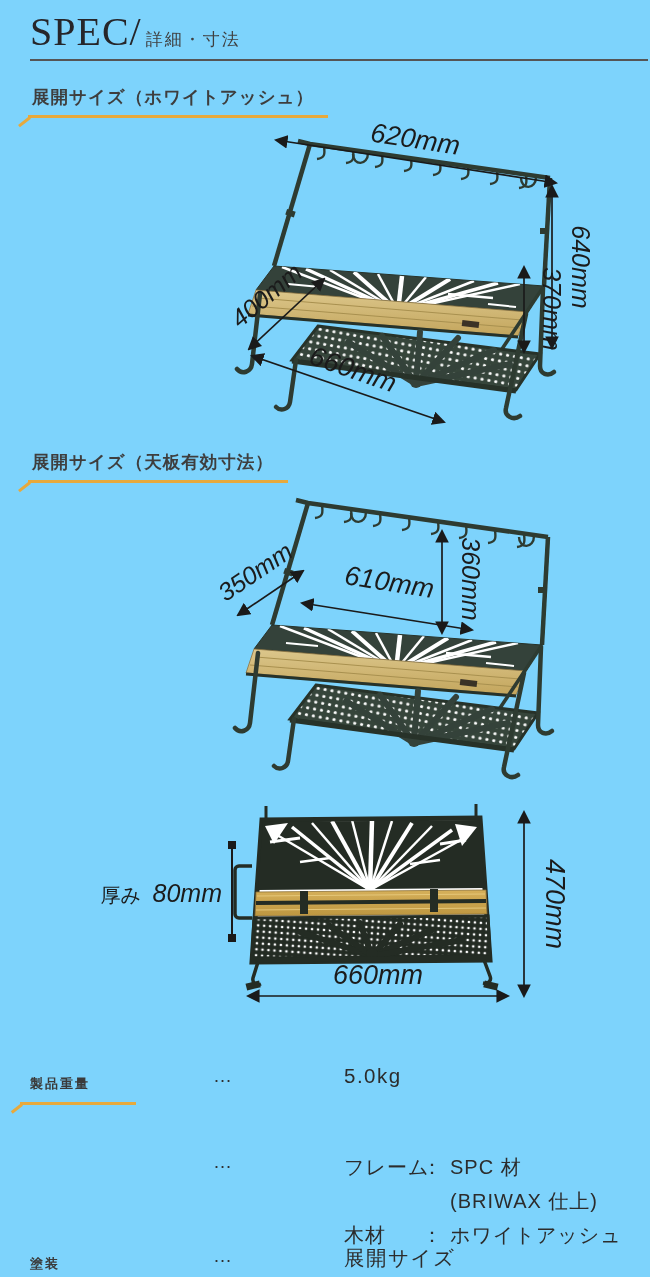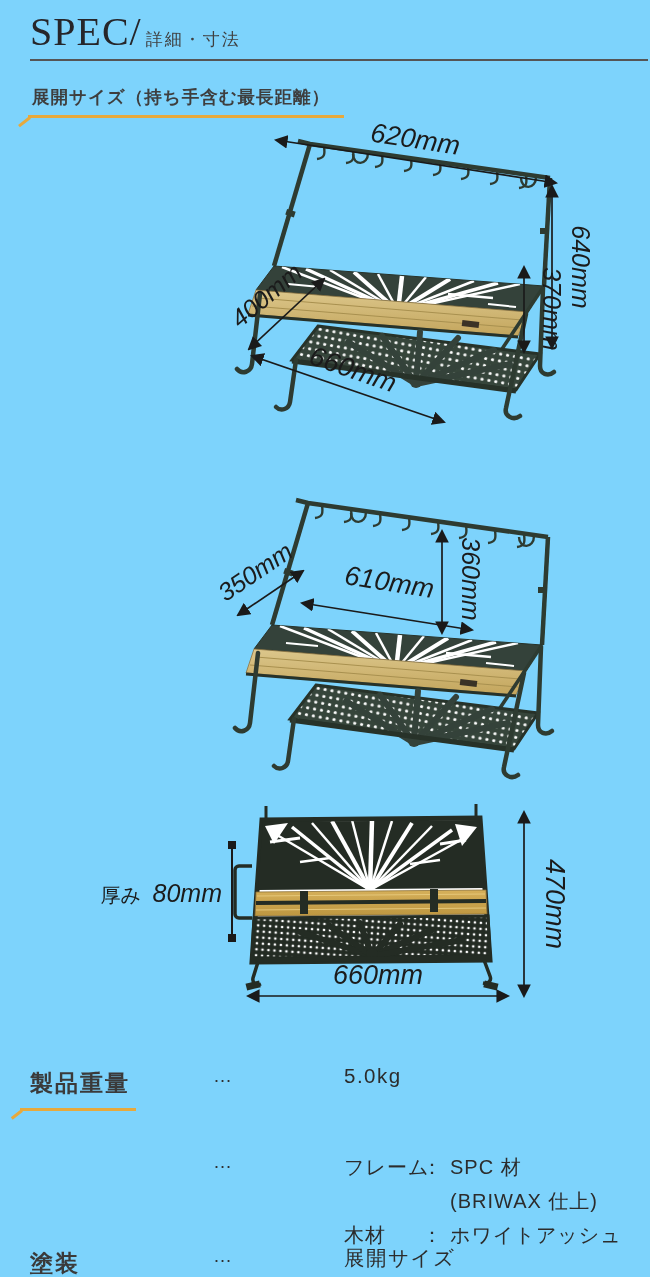--- a/index.html
+++ b/index.html
@@ -10,21 +10,21 @@
   .hdr-title{font-family:"Liberation Serif",serif;font-size:40px;color:#26262a;letter-spacing:1px;}
   .hdr-sub{font-size:17px;color:#3f3f3f;margin-left:4px;letter-spacing:2px;}
   .rule{position:absolute;left:30px;top:59px;width:618px;height:0;border-top:2px solid #555;}
   .sec-head{position:absolute;left:28px;display:inline-block;font-size:17.5px;font-weight:600;
             color:#3e3e3e;letter-spacing:1px;padding:0 14px 6px 4px;
             border-bottom:3px solid var(--accent);}
   .sec-head::before{content:"";position:absolute;left:-12px;bottom:-4px;width:14px;height:3px;
             background:var(--accent);transform:rotate(-38deg);transform-origin:100% 50%;}
   .fig{position:absolute;left:0;}
   .spec-row{position:absolute;left:0;width:650px;height:90px;}
-  .spec-label{position:absolute;left:20px;top:4px;width:102px;display:inline-block;font-size:23px;
+  .spec-label{position:absolute;left:20px;top:11px;width:102px;display:inline-block;font-size:13px;
             font-weight:600;color:#3a3a3a;letter-spacing:2px;padding:0 4px 9px 10px;
             border-bottom:3px solid var(--accent);position:absolute;}
   .spec-label::before{content:"";position:absolute;left:-11px;bottom:-4px;width:13px;height:3px;
             background:var(--accent);transform:rotate(-38deg);transform-origin:100% 50%;}
   .spec-dots{position:absolute;left:213px;top:1px;font-size:19px;color:#2f2f2f;letter-spacing:2px;}
   .spec-val{position:absolute;left:344px;top:0;font-size:20.5px;color:#2c2c2c;letter-spacing:1.5px;}
   .mat-line{line-height:34px;white-space:nowrap;font-size:20px;letter-spacing:1px;}
   .mk{display:inline-block;width:78px;}
   .ms{display:inline-block;width:28px;}
   .mt{stroke:#2e3b31;fill:none;}
@@ -125,21 +125,21 @@
   </defs>
 </svg>
 
 <div class="page">
 
   <div class="hdr">
     <span class="hdr-title">SPEC/</span><span class="hdr-sub">詳細・寸法</span>
   </div>
   <div class="rule"></div>
 
-  <div class="sec-head" style="top:85px">展開サイズ（持ち手含む最長距離）</div>
+  <div class="sec-head" style="top:85px">展開サイズ（ホワイトアッシュ）</div>
 
   <svg class="fig" style="top:112px" width="650" height="340" viewBox="0 0 650 340">
     <use href="#rackOpen" xlink:href="#rackOpen" transform="translate(248,2)"></use>
     <g>
       <path class="dl" d="M276,28 L556,71"></path>
       <text class="dim dim-big" x="414" y="36" text-anchor="middle" transform="rotate(8.7 414 36)">620mm</text>
     </g>
     <g>
       <path class="dl" d="M552,74 L552,236"></path>
       <text class="dim" x="572" y="155" text-anchor="middle" transform="rotate(90 572 155)">640mm</text>
@@ -151,20 +151,21 @@
     <g>
       <path class="dl" d="M249,237 L324,167"></path>
       <text class="dim" x="272" y="190" text-anchor="middle" transform="rotate(-40 272 190)">400mm</text>
     </g>
     <g>
       <path class="dl" d="M252,244 L444,310"></path>
       <text class="dim dim-big" x="350" y="266" text-anchor="middle" transform="rotate(19 350 266)">660mm</text>
     </g>
   </svg>
 
+  <div class="sec-head" style="top:450px">展開サイズ（天板有効寸法）</div>
 
   <svg class="fig" style="top:455px" width="650" height="330" viewBox="0 0 650 330">
     <use href="#rackOpen" xlink:href="#rackOpen" transform="translate(246,18)"></use>
     <g>
       <path class="dl" d="M238,160 L303,116"></path>
       <text class="dim" x="260" y="124" text-anchor="middle" transform="rotate(-34 260 124)">350mm</text>
     </g>
     <g>
       <path class="dl" d="M302,148 L472,175"></path>
       <text class="dim dim-big" x="388" y="136" text-anchor="middle" transform="rotate(9 388 136)">610mm</text>

